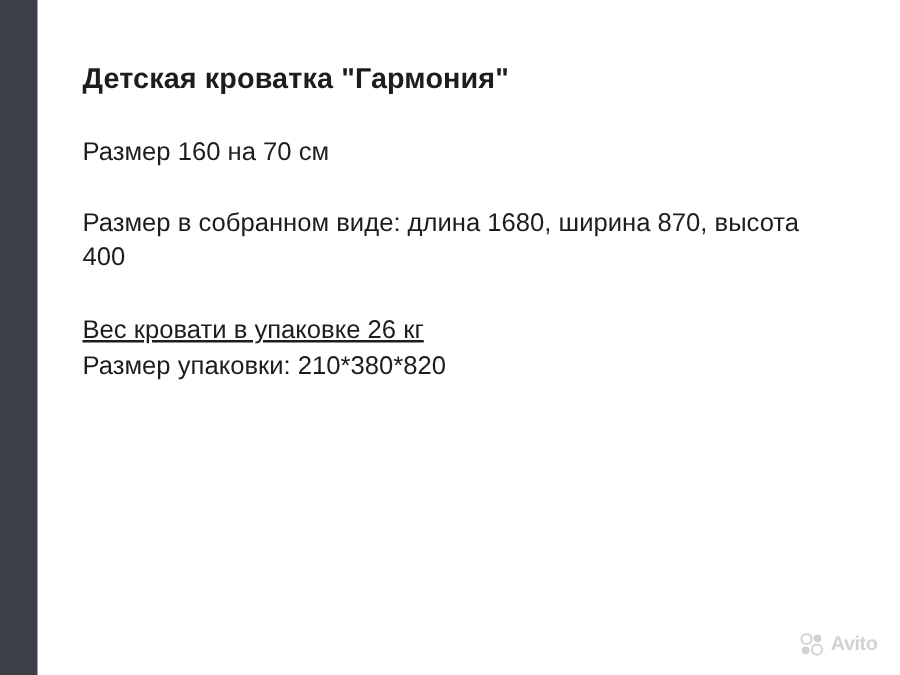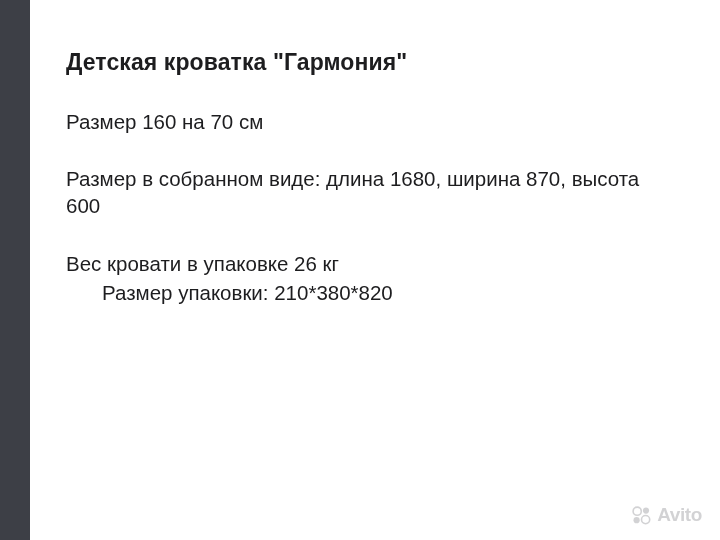--- a/index.html
+++ b/index.html
@@ -44,66 +44,66 @@
   }
   .para {
     font-size: 20.5px;
     color: #1d1d1f;
     line-height: 1.33;
     margin: 0 0 30px 0;
     max-width: 600px;
   }
   .para.tight {
     margin-bottom: 2px;
+    text-decoration: underline;
   }
   .para.last {
     margin-bottom: 0;
-    margin-left: 36px;
   }
   .watermark {
     position: absolute;
     right: 18px;
     bottom: 14px;
     display: flex;
     align-items: center;
     gap: 5px;
     opacity: 0.30;
   }
   .watermark .wm-glyph {
     width: 21px;
     height: 21px;
     position: relative;
     display: inline-block;
   }
   .watermark .wm-glyph svg {
     display: block;
   }
   .watermark .wm-text {
-    font-size: 19px;
+    font-size: 16px;
     font-weight: bold;
     color: #6e6e73;
     letter-spacing: -0.4px;
     text-align: right;
   }
 </style>
 </head>
 <body>
 
 <div class="page">
 
   <div class="left-bar"></div>
 
   <div class="content">
 
     <h1 class="doc-title">Детская кроватка "Гармония"</h1>
 
     <p class="para">Размер 160 на 70 см</p>
 
 
-    <p class="para">Размер в собранном виде: длина 1680, ширина 870, высота 600</p>
+    <p class="para">Размер в собранном виде: длина 1680, ширина 870, высота 400</p>
 
 
     <p class="para tight">Вес кровати в упаковке 26 кг</p>
 
     <p class="para last">Размер упаковки: 210*380*820</p>
 
   </div>
 
   <div class="watermark">
     <span class="wm-glyph">

